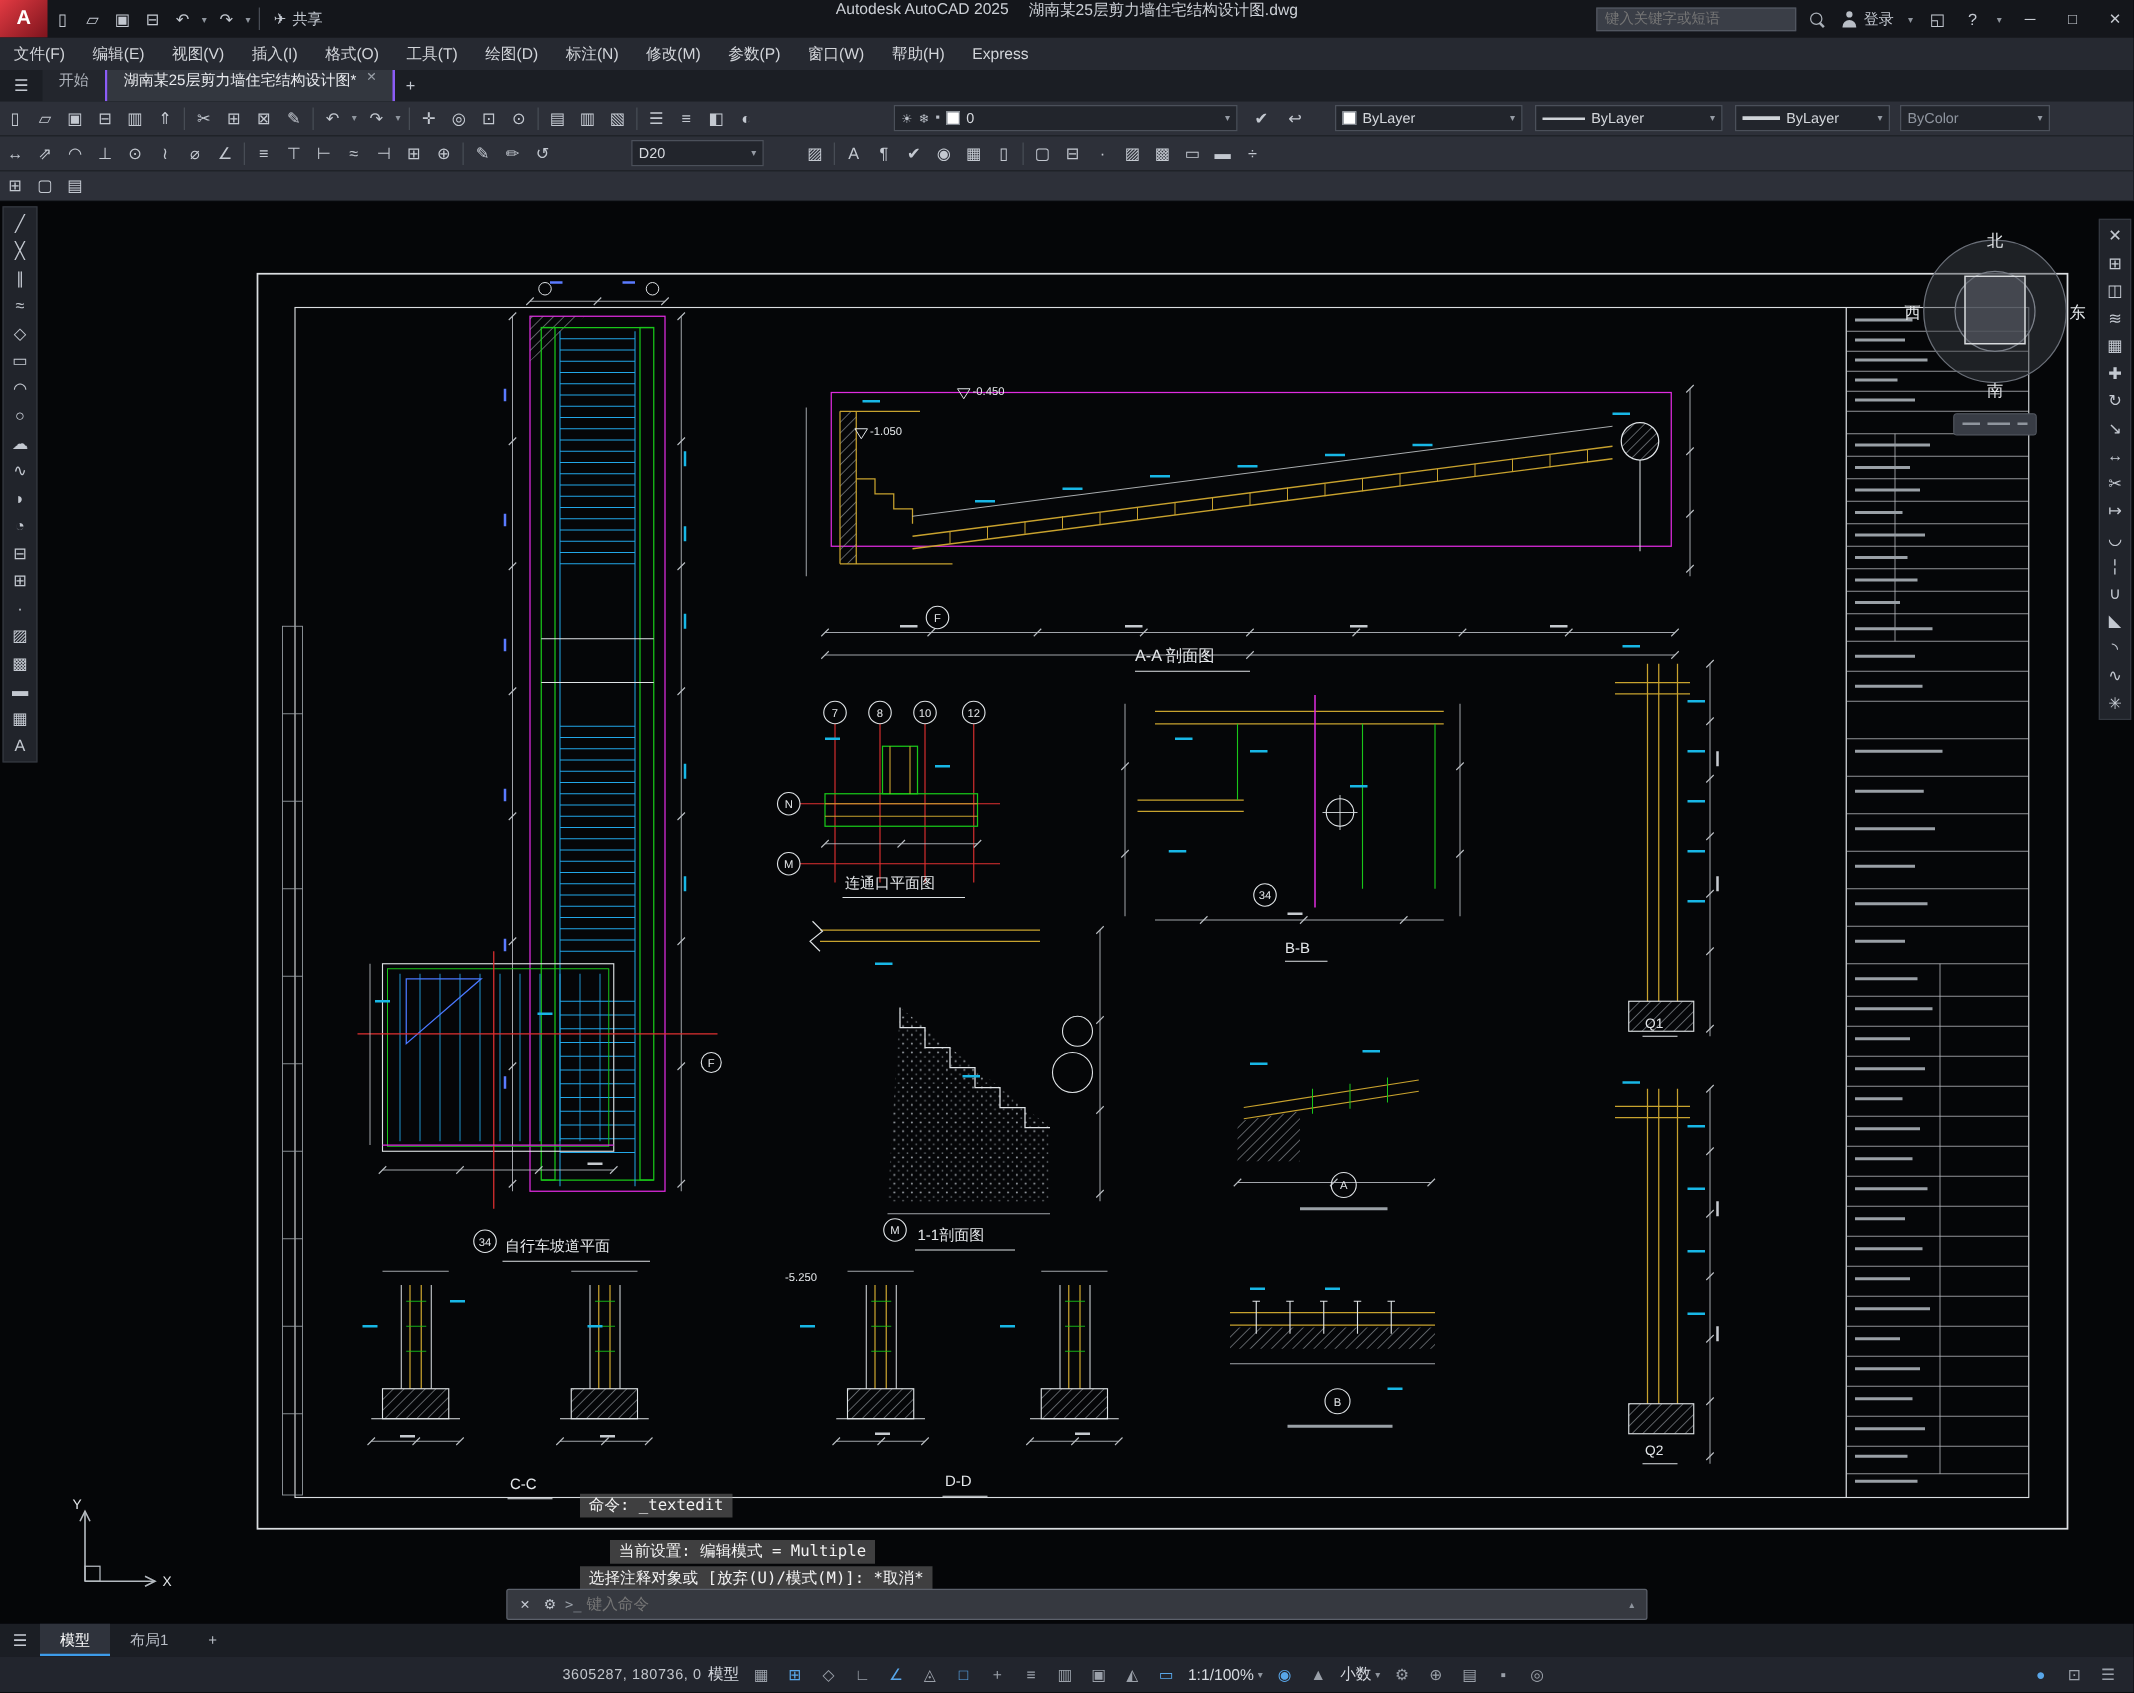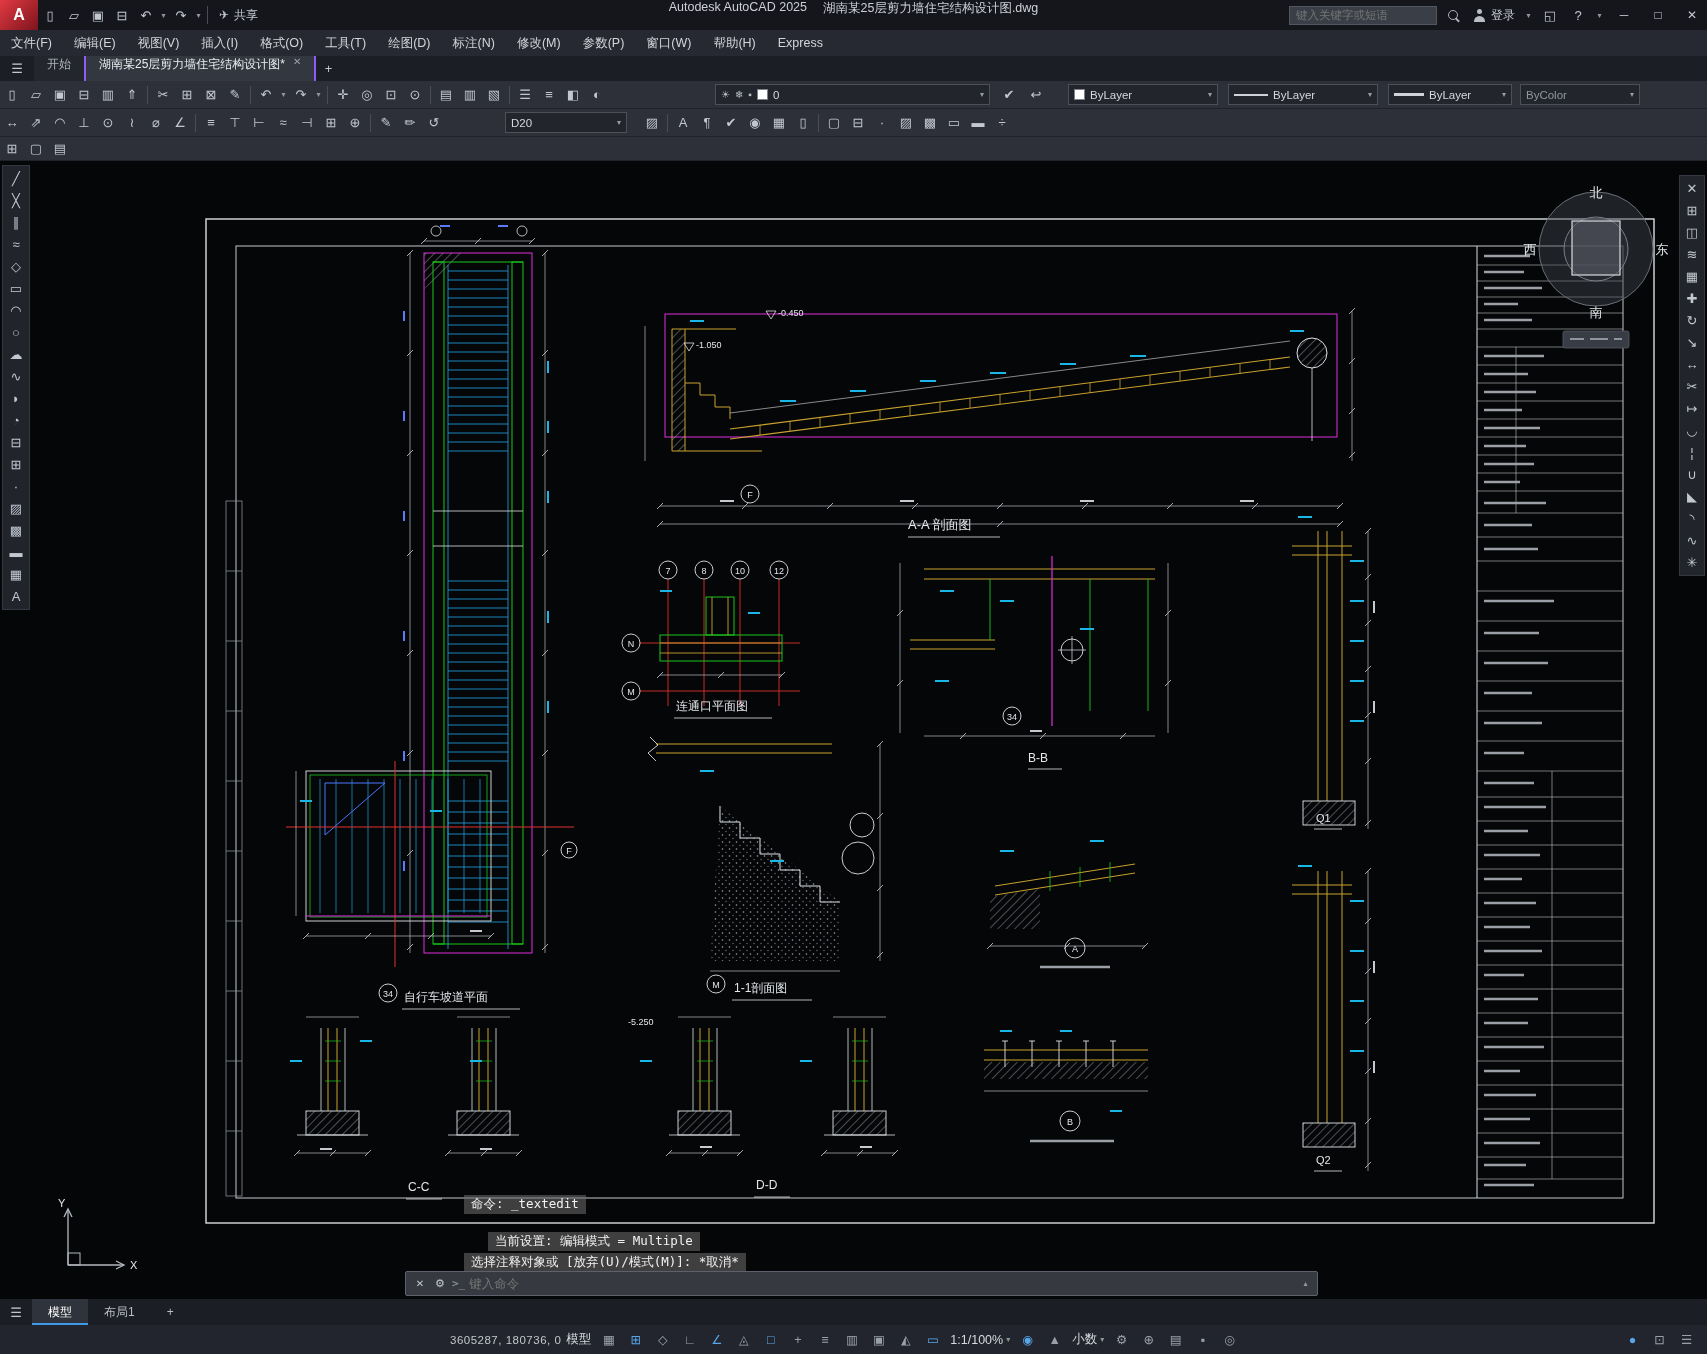--- a/index.html
+++ b/index.html
@@ -7,21 +7,21 @@
 .row{position:absolute;left:0;width:1707px;display:flex;align-items:center}
 
 .titlebar{top:0;height:30px;background:#14161b;font-size:12.5px}
 .logo{width:38px;height:30px;background:linear-gradient(135deg,#e23a42,#7d141d);color:#fff;font-weight:bold;font-size:16px;display:flex;align-items:center;justify-content:center;flex:none}
 .tbtn{width:24px;height:22px;display:flex;align-items:center;justify-content:center;font-size:13px;color:#c3c8d0;flex:none;cursor:default}
 .tbtn.small{width:11px;font-size:8px;color:#8f959e}
 .sep{width:1px;height:18px;background:#474c55;margin:0 3px;flex:none}
 .share-btn{display:flex;align-items:center;gap:5px;color:#c3c8d0;padding:0 8px;font-size:12px}
 .title-center{position:absolute;left:50%;top:0;transform:translateX(-50%);height:16px;display:flex;align-items:flex-start;gap:16px;color:#ccd0d6;white-space:nowrap;pointer-events:none}
 .tb-right{margin-left:auto;display:flex;align-items:center;gap:4px}
-.search-input{width:148px;height:19px;background:#3a3e47;border:1px solid #515660;color:#aab0b8;font-size:11.5px;padding:0 6px;outline:none}
+.search-input{width:160px;height:19px;background:#3a3e47;border:1px solid #515660;color:#aab0b8;font-size:11.5px;padding:0 6px;outline:none}
 .lens{position:relative;width:13px;height:13px;flex:none}
 .lens::before{content:"";position:absolute;left:1px;top:1px;width:8px;height:8px;border:1.5px solid #aab0b8;border-radius:50%}
 .lens::after{content:"";position:absolute;right:0;bottom:1px;width:5px;height:1.5px;background:#aab0b8;transform:rotate(45deg)}
 .person{position:relative;width:13px;height:13px;flex:none}
 .person::before{content:"";position:absolute;left:4px;top:0;width:5px;height:5px;border-radius:50%;background:#b9bec6}
 .person::after{content:"";position:absolute;left:1px;bottom:0;width:11px;height:6px;border-radius:6px 6px 0 0;background:#b9bec6}
 .login{display:flex;align-items:center;gap:5px;padding:0 4px;font-size:12px;color:#c3c8d0}
 .winbtn{width:30px;height:30px;display:flex;align-items:center;justify-content:center;font-size:12px;color:#c6cad1}
 
 .menubar{top:30px;height:26px;background:#262931;font-size:12.5px;color:#d2d5da}
@@ -39,21 +39,21 @@
 .combo .tiny{font-size:10px;color:#b9bec6}
 .sw{width:11px;height:11px;background:#fff;border:1px solid #7c828b;flex:none}
 .lt-sample{width:34px;border-top:2px solid #cfd3d8;flex:none}
 .lw-sample{width:30px;border-top:3px solid #cfd3d8;flex:none}
 
 .canvas{position:absolute;top:161px;left:0;width:1707px;height:1138px;background:#050608}
 .vstrip{position:absolute;background:#21242b;border:1px solid #33373f;display:flex;flex-direction:column;align-items:center;padding:2px 0;gap:1px}
 .vstrip .tbtn{height:21px}
 .cmdtext{position:absolute;font-family:"DejaVu Sans Mono",monospace;font-size:12.5px;color:#f2f2f2;background:rgba(112,112,112,.55);padding:1px 7px;white-space:pre}
 .cmdbar{position:absolute;left:405px;top:1110px;width:913px;height:25px;background:rgba(56,59,67,.96);border:1px solid #5c616b;border-radius:2px;display:flex;align-items:center;gap:4px;padding:0 6px;font-size:12.5px;color:#aeb4bc}
-.cmdinput{flex:1;background:transparent;border:none;outline:none;color:#84cc16;font-size:12.5px;font-family:Liberation Sans, sans-serif}
+.cmdinput{flex:1;background:transparent;border:none;outline:none;color:#84cc16;font-size:12.5px;font-family:Liberation Mono, monospace}
 .prompt{font-family:"DejaVu Sans Mono",monospace;font-size:11px;color:#9aa0a8}
 
 .laytabs{top:1299px;height:26px;background:#1b1e24;font-size:12px}
 .laytab{padding:0 16px;height:100%;display:flex;align-items:center;color:#b9bec6}
 .laytab.active{background:#2f333c;color:#fff;box-shadow:inset 0 -2px #3d9be9}
 
 .statusbar{top:1325px;height:29px;background:#22252d;font-size:11.5px;gap:2px;padding:0 8px}
 .sbtn{min-width:25px;height:22px;display:flex;align-items:center;justify-content:center;font-size:12.5px;color:#9aa0a9;gap:3px;padding:0 3px}
 .sbtn.on{color:#58a6e8}
 .sbtn .chev{font-size:8px;color:#8f959e}
@@ -205,21 +205,21 @@
   <span class="tbtn">⊤</span>
   <span class="tbtn">⊢</span>
   <span class="tbtn">≈</span>
   <span class="tbtn">⊣</span>
   <span class="tbtn">⊞</span>
   <span class="tbtn">⊕</span>
   <span class="sep"></span>
   <span class="tbtn">✎</span>
   <span class="tbtn">✏</span>
   <span class="tbtn">↺</span>
-  <div class="combo" style="left:505px;width:122px">
+  <div class="combo" style="left:505px;width:106px">
     <span>D20</span>
     <span class="chev">▾</span>
   </div>
   <div style="position:absolute;left:640px;display:flex;align-items:center">
     <span class="tbtn">▨</span>
     <span class="sep"></span>
     <span class="tbtn">A</span>
     <span class="tbtn">¶</span>
     <span class="tbtn">✔</span>
     <span class="tbtn">◉</span>

